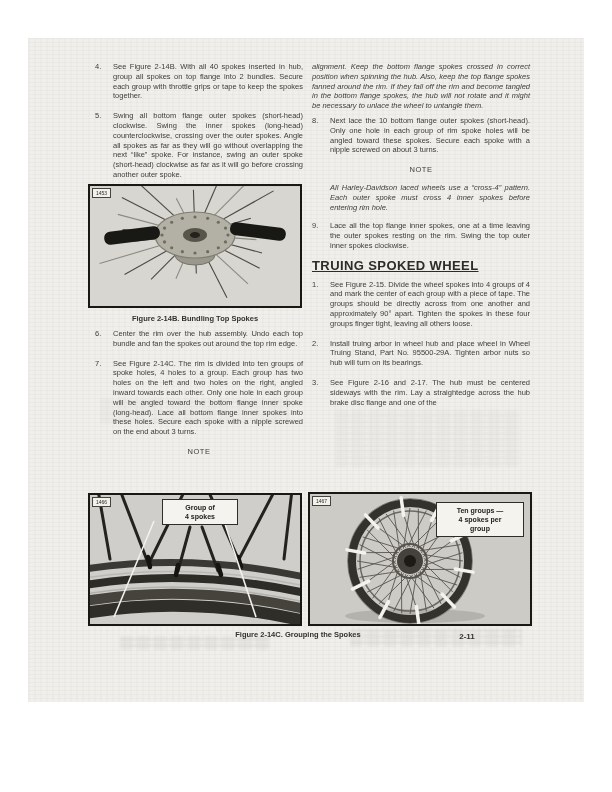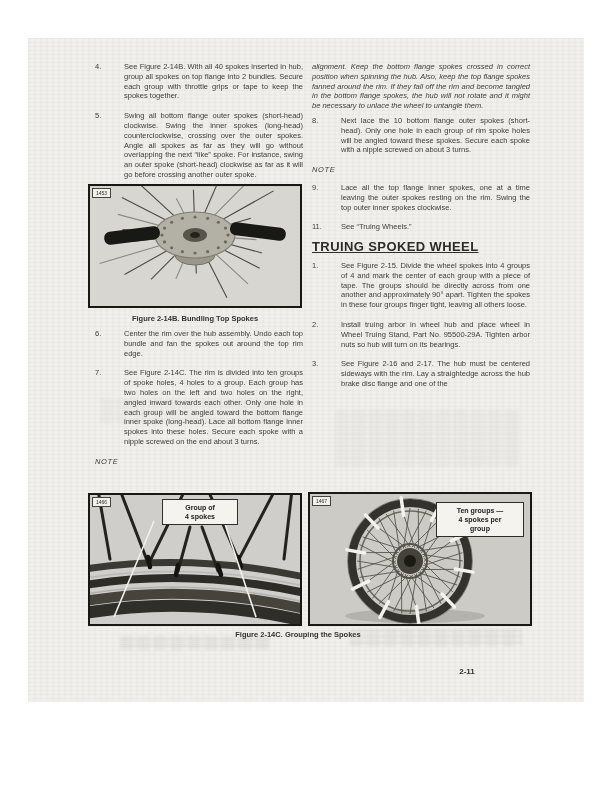--- a/index.html
+++ b/index.html
@@ -12,41 +12,41 @@
     position:absolute;left:28px;top:38px;width:556px;height:664px;
     background:#f0efeb;
     background-image:repeating-linear-gradient(180deg, rgba(120,118,110,0.045) 0 1px, transparent 1px 4px),
                      repeating-linear-gradient(90deg, rgba(120,118,110,0.03) 0 2px, transparent 2px 6px);
   }
   .col{position:absolute;font-size:7.5px;line-height:9.8px;}
   .col-left{left:95px;top:62px;width:208px;}
   .col-right{left:312px;top:62px;width:218px;}
   .item{display:flex;margin-bottom:10px;}
   .item .num{width:18px;flex:none;}
-  .item .txt{flex:1;text-align:justify;margin-left:11px;}
-  .note-label{text-align:left;font-style:italic;letter-spacing:.6px;margin:6px 0 8px 0;}
+  .item .txt{flex:1;text-align:justify;}
+  .note-label{text-align:center;letter-spacing:.6px;margin:6px 0 8px 0;}
   .note-text{font-style:italic;text-align:justify;margin-bottom:9px;}
   .photo{
     position:absolute;border:2px solid #191913;background:#d6d5d0;
     background-image:repeating-linear-gradient(180deg, rgba(90,88,80,0.05) 0 1px, transparent 1px 3px);
     box-sizing:border-box;
   }
   .photo svg{display:block;width:100%;height:100%;}
   .photo-label{
     position:absolute;left:2px;top:2px;background:#f2f1ec;border:1px solid #44433c;
     font-size:5px;line-height:6px;padding:1px 3px;color:#2c2b26;
   }
   .callout{
     position:absolute;background:#f4f3ee;border:1px solid #2e2d29;color:#232220;
     font-size:7px;line-height:9px;font-weight:bold;text-align:center;
     padding:3px 5px;white-space:pre-line;
   }
   .fig-caption{font-weight:bold;font-size:7.5px;color:#33322d;text-align:center;position:absolute;}
   .heading{font-size:13px;font-weight:bold;letter-spacing:.4px;color:#2d2c28;margin:4px 0 9px 0;text-decoration:underline;}
-  .pagenum{position:absolute;left:440px;top:667px;width:54px;text-align:center;font-size:8px;font-weight:bold;color:#33322d;}
+  .pagenum{position:absolute;left:440px;top:632px;width:54px;text-align:center;font-size:8px;font-weight:bold;color:#33322d;}
   .ghost{
     position:absolute;pointer-events:none;
     background:repeating-linear-gradient(0deg, transparent 0 3px, rgba(90,88,80,.55) 3px 6px),
                repeating-linear-gradient(90deg, rgba(90,88,80,.4) 0 12px, transparent 12px 17px);
     filter:blur(1.2px);opacity:.13;
   }
 </style>
 </head>
 <body>
 
@@ -169,27 +169,24 @@
 4 spokes</div>
 </div>
 
 <div class="col col-right">
   <div class="note-text" style="margin-bottom:5px;">alignment. Keep the bottom flange spokes crossed in correct position when spinning the hub. Also, keep the top flange spokes fanned around the rim. If they fall off the rim and become tangled in the bottom flange spokes, the hub will not rotate and it might be necessary to unlace the wheel to untangle them.</div>
   <div class="item">
     <span class="num">8.</span>
     <span class="txt">Next lace the 10 bottom flange outer spokes (short-head). Only one hole in each group of rim spoke holes will be angled toward these spokes. Secure each spoke with a nipple screwed on about 3 turns.</span>
   </div>
   <div class="note-label">NOTE</div>
+  <div class="note-text" style="padding-left:18px;">All Harley-Davidson laced wheels use a “cross-4” pattern. Each outer spoke must cross 4 inner spokes before entering rim hole.</div>
   <div class="item" style="margin-top:4px;">
     <span class="num">9.</span>
     <span class="txt">Lace all the top flange inner spokes, one at a time leaving the outer spokes resting on the rim. Swing the top outer inner spokes clockwise.</span>
-  </div>
-  <div class="item">
-    <span class="num">11.</span>
-    <span class="txt">See “Truing Wheels.”</span>
   </div>
   <div class="heading">TRUING SPOKED WHEEL</div>
   <div class="item">
     <span class="num">1.</span>
     <span class="txt">See Figure 2-15. Divide the wheel spokes into 4 groups of 4 and mark the center of each group with a piece of tape. The groups should be directly across from one another and approximately 90° apart. Tighten the spokes in these four groups finger tight, leaving all others loose.</span>
   </div>
   <div class="item">
     <span class="num">2.</span>
     <span class="txt">Install truing arbor in wheel hub and place wheel in Wheel Truing Stand, Part No. 95500-29A. Tighten arbor nuts so hub will turn on its bearings.</span>
   </div>

